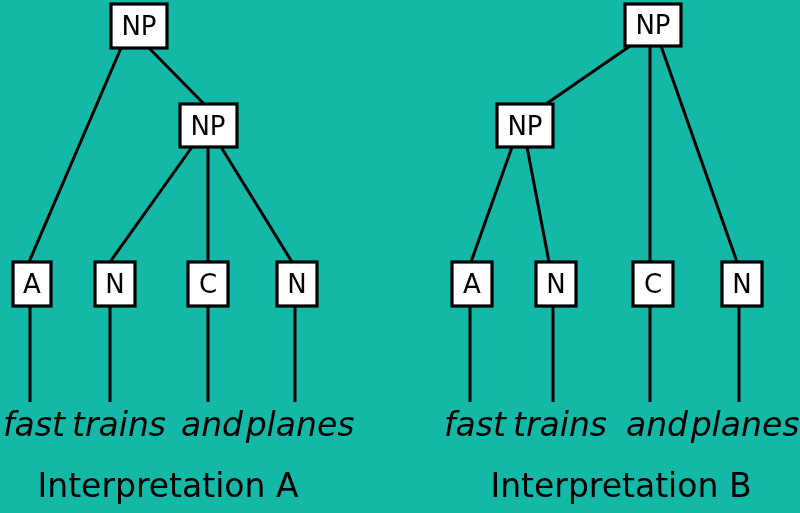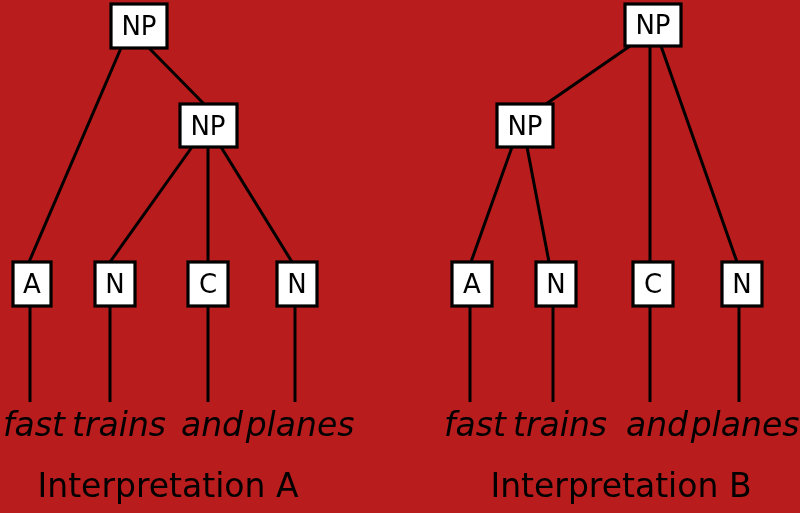--- a/index.html
+++ b/index.html
@@ -4,21 +4,21 @@
 <style>
   html, body {
     margin: 0;
     padding: 0;
     background: #ffffff;
   }
   .stage {
     position: relative;
     width: 800px;
     height: 513px;
-    background: #b91c1c;
+    background: #14b8a6;
     overflow: hidden;
   }
   svg { display: block; }
   .edge {
     stroke: #000000;
     stroke-width: 3;
     stroke-linecap: round;
   }
   .stem {
     stroke: #000000;

